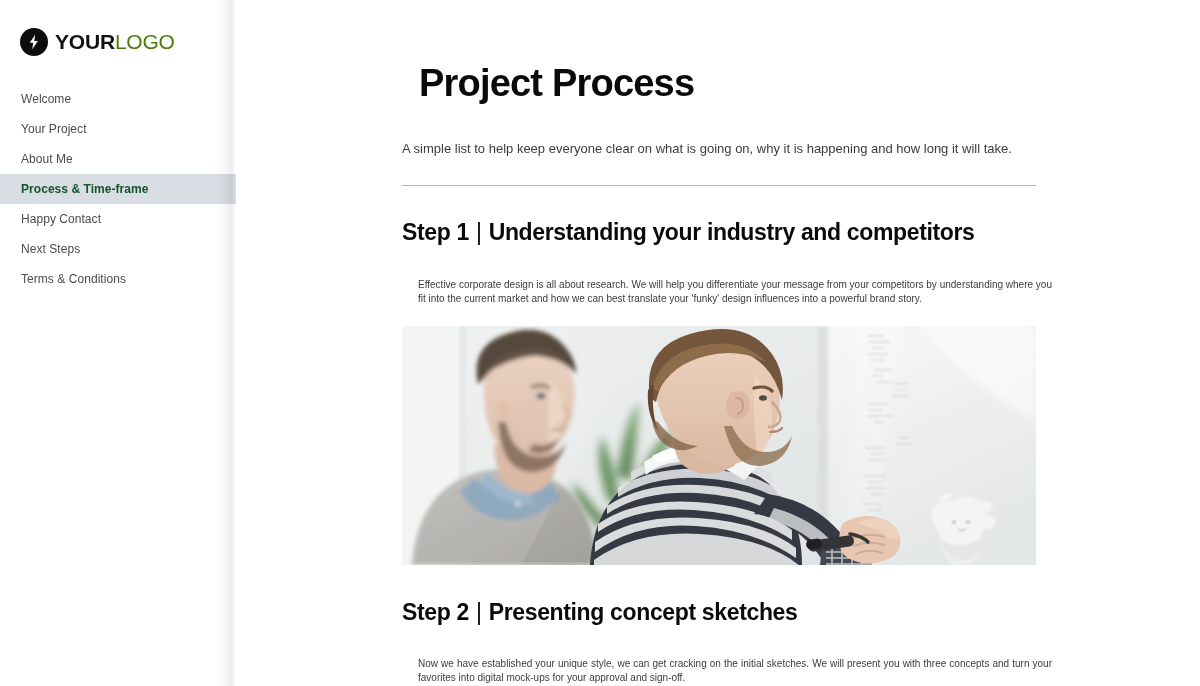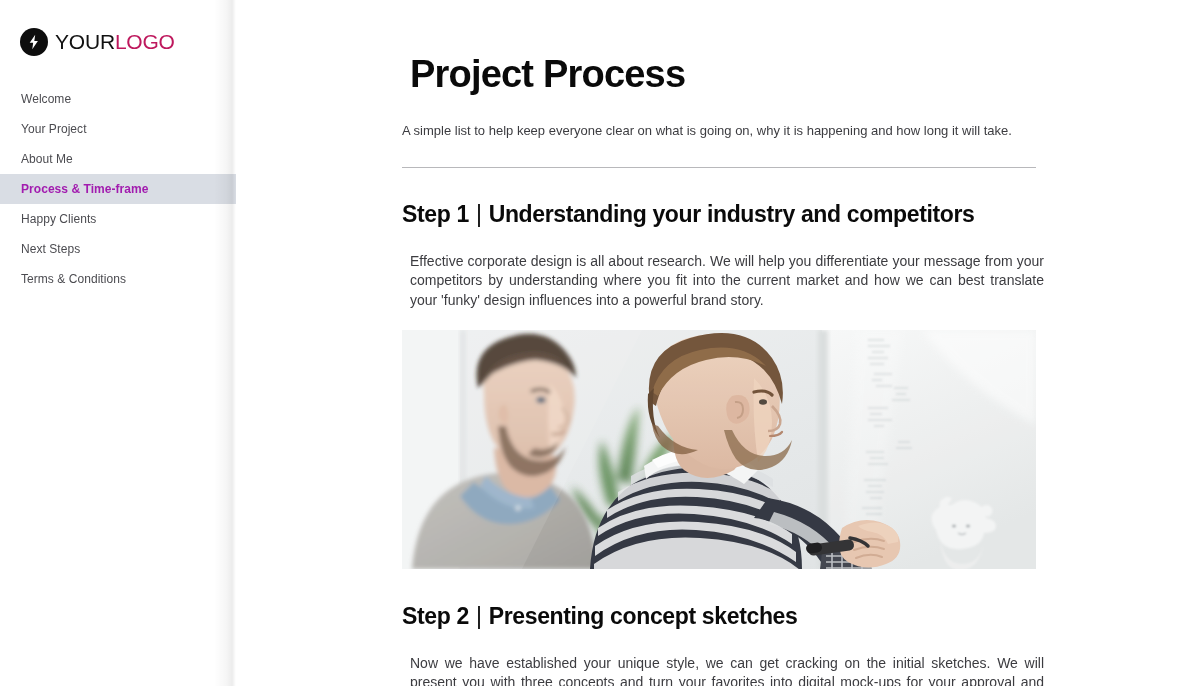--- a/index.html
+++ b/index.html
@@ -53,62 +53,62 @@
     flex: 0 0 28px;
   }
   .logo-mark svg { display: block; }
   .logo-text {
     font-size: 21px;
     letter-spacing: -0.2px;
     color: #111111;
     line-height: 1;
     white-space: nowrap;
   }
-  .logo-text .lt-bold { font-weight: 400; margin-top: 40px; }
-  .logo-text .lt-light { font-weight: 300; color: #be185d; }
+  .logo-text .lt-bold { font-weight: 700; margin-top: 40px; }
+  .logo-text .lt-light { font-weight: 300; color: #4d7c0f; }
 
   .nav {
     margin-top: 22px;
     display: block;
   }
   .nav-item {
     display: block;
     height: 30px;
     line-height: 30px;
     padding-left: 21px;
     font-size: 12px;
     color: #4b4b50;
     white-space: nowrap;
     cursor: pointer;
     font-weight: 400;
     letter-spacing: 0.05px;
   }
   .nav-item.active {
     background: #d9dde4;
-    color: #a21caf;
+    color: #14532d;
     font-weight: 600;
     width: 239px;
   }
 
   
   .main {
     position: relative;
     flex: 1 1 auto;
     height: 686px;
     background: #ffffff;
     overflow: hidden;
   }
   .content {
     position: absolute;
     left: 166px;          
     top: 0;
     width: 634px;
   }
   .page-title {
-    margin: 8px;
+    margin: 17px;
     padding-top: 47px;
     font-size: 38px;
     font-weight: 800;
     letter-spacing: -0.8px;
     color: #0a0a0a;
     line-height: 1.05;
   }
   .page-subtitle {
     margin: 0;
     padding-top: 18px;
@@ -132,23 +132,23 @@
     font-size: 23px;
     line-height: 1.15;
     color: #0a0a0a;
     letter-spacing: -0.35px;
   }
   .step-heading .step-label { font-weight: 600; }
   .step-heading .step-sep { font-weight: 500; padding: 0 1px; }
   .step-heading .step-title { font-weight: 800; }
 
   .step-body {
-    margin: 8px;
+    margin: 16px;
     padding-top: 16px;
-    font-size: 14px;
+    font-size: 10px;
     line-height: 1.39;
     color: #3c3c40;
     text-align: justify;
     width: 634px;
   }
 
   .step-figure {
     margin: 0;
     margin-top: 20px;
     width: 634px;
@@ -173,21 +173,21 @@
         </svg>
       </span>
       <span class="logo-text"><span class="lt-bold">YOUR</span><span class="lt-light">LOGO</span></span>
     </div>
 
     <nav class="nav">
       <a class="nav-item">Welcome</a>
       <a class="nav-item">Your Project</a>
       <a class="nav-item">About Me</a>
       <a class="nav-item active">Process &amp; Time-frame</a>
-      <a class="nav-item">Happy Clients</a>
+      <a class="nav-item">Happy Contact</a>
       <a class="nav-item">Next Steps</a>
       <a class="nav-item">Terms &amp; Conditions</a>
     </nav>
     <div class="sidebar-shadow"></div>
   </aside>
 
   <main class="main">
     <div class="content">
 
       <h1 class="page-title">Project Process</h1>

